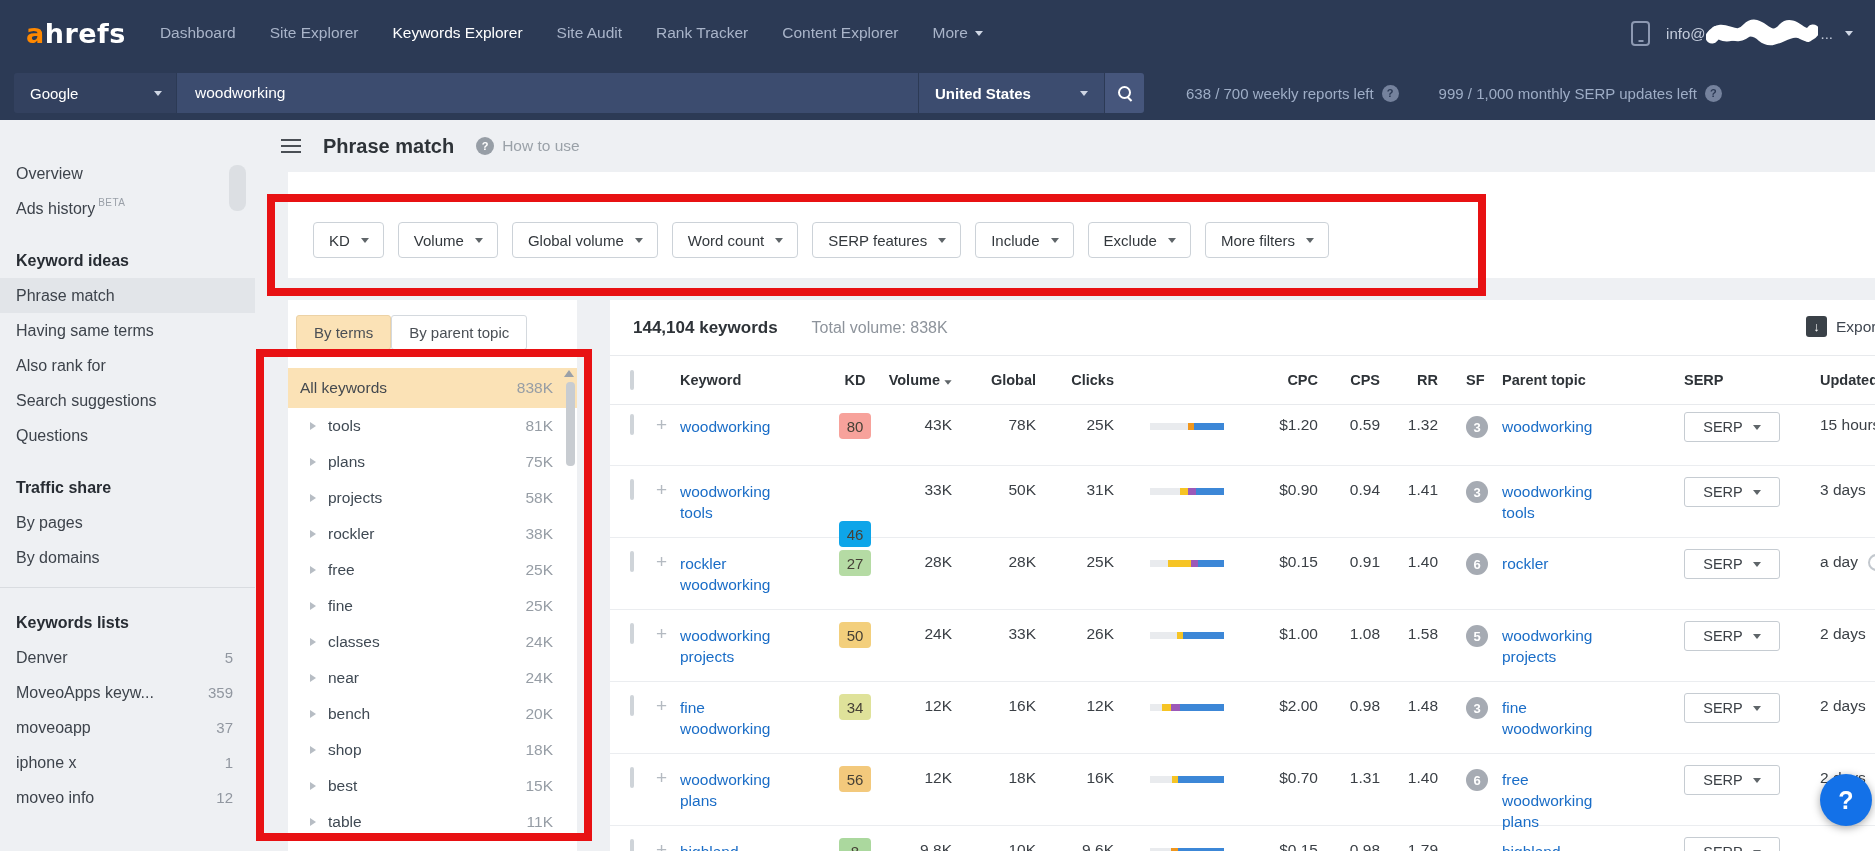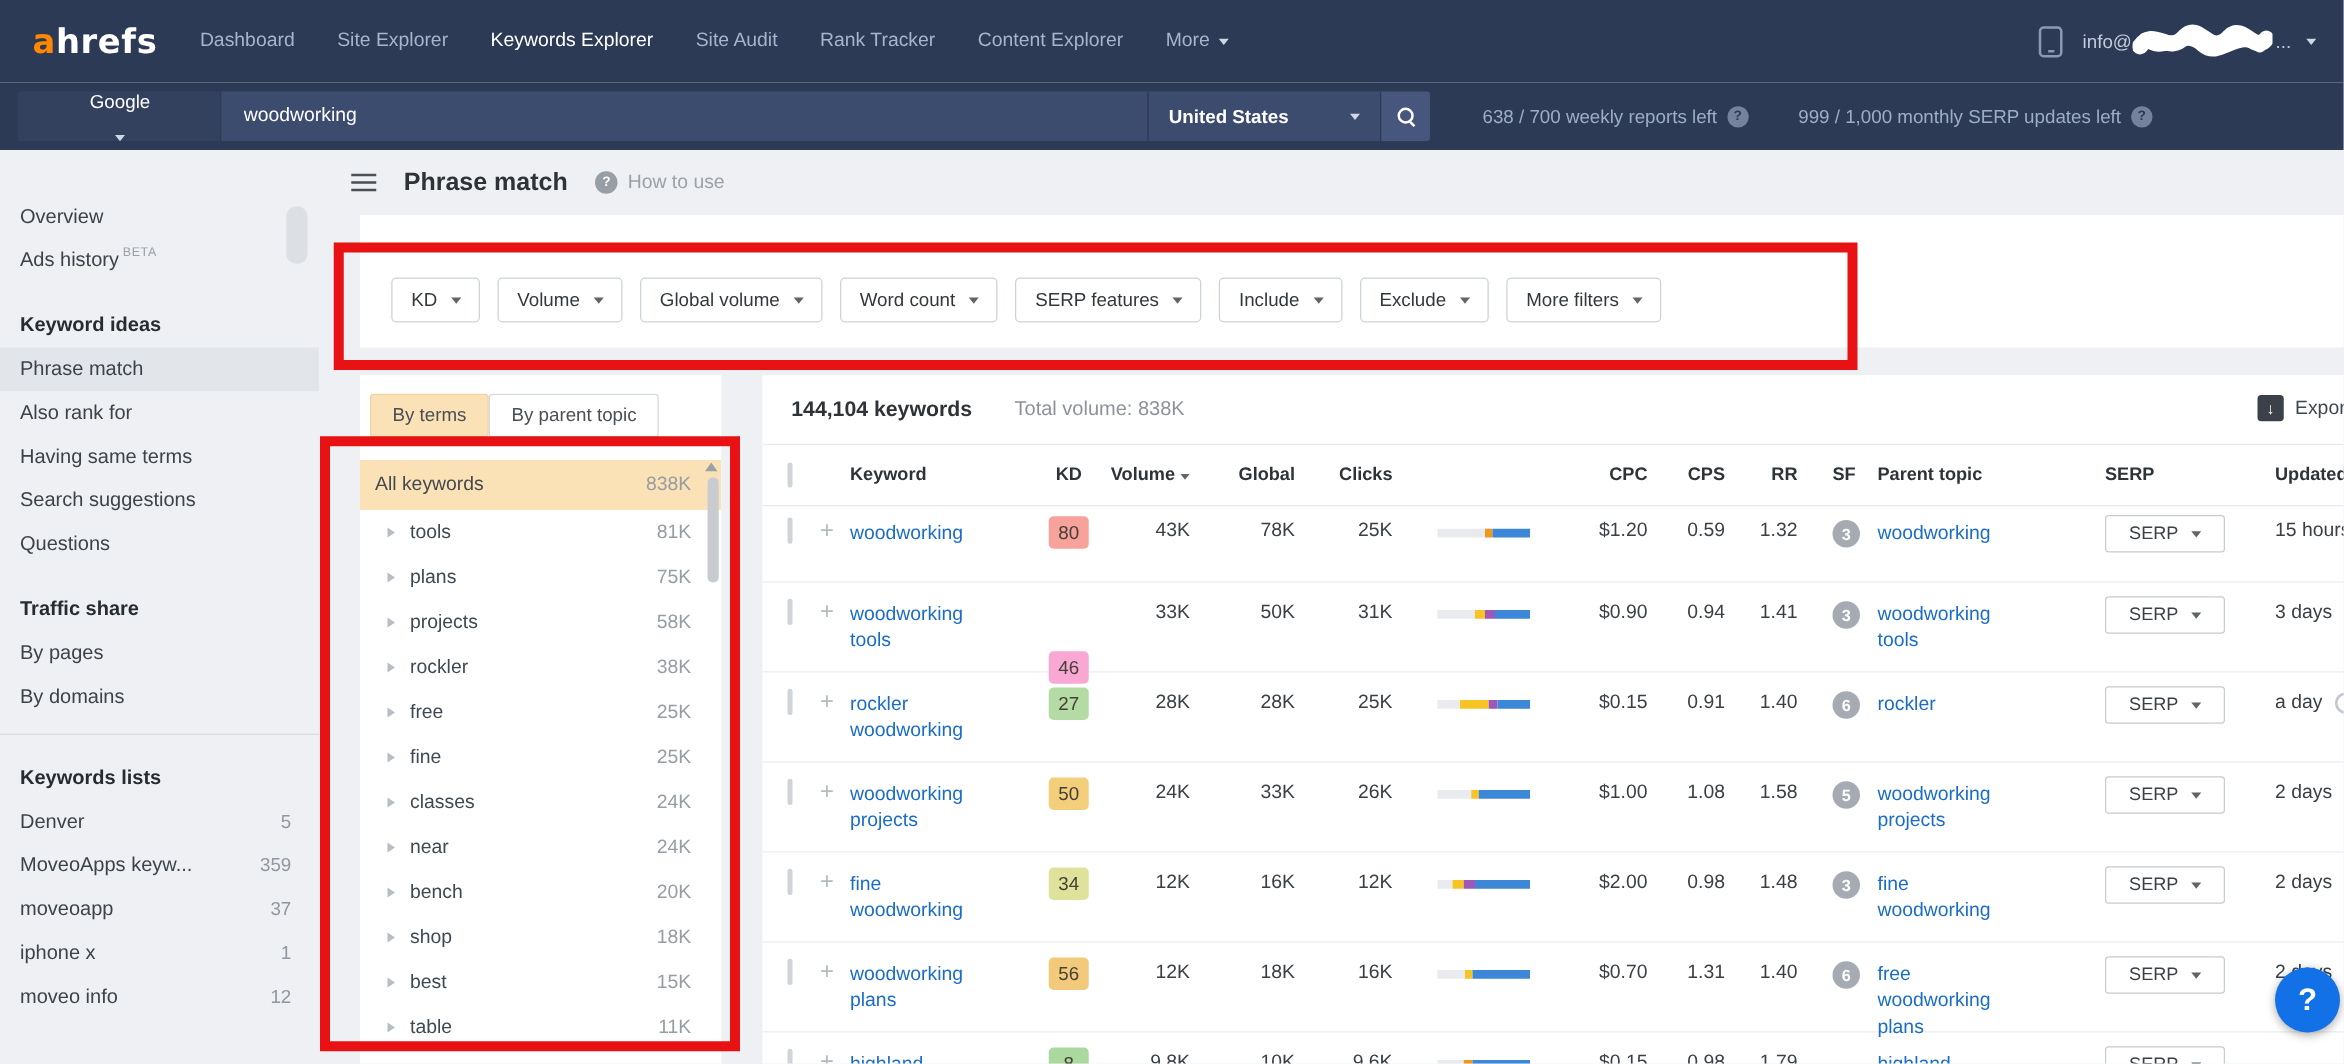--- a/index.html
+++ b/index.html
@@ -18,21 +18,21 @@
   .device-icon:after { content:""; position:absolute; left:50%; bottom:2px; width:5px; height:2px; background:#8d99b2; transform:translateX(-50%); }
   .account { display:flex; align-items:center; color:#c3cbdb; font-size:15px; cursor:pointer; }
   .scribble { margin:0 2px 0 1px; }
   .caret { display:inline-block; width:0; height:0; border-left:4px solid transparent; border-right:4px solid transparent; border-top:5px solid #5f6569; }
   .caret.light { border-top-color:#cfd6e4; }
   .caret.sm { transform:scale(.9); }
 
   
   .searchrow { position:absolute; left:0; top:66px; width:1875px; height:54px; background:#2c3a55; display:flex; align-items:center; }
   .search-group { display:flex; align-items:stretch; height:40px; margin-left:14px; border-radius:3px; overflow:hidden; }
-  .engine-select { width:162px; background:#33415f; color:#fff; display:flex; align-items:center; justify-content:space-between; padding:0 14px 0 16px; cursor:pointer;flex-direction:column; }
+  .engine-select { width:162px; background:#33415f; color:#fff; display:flex; align-items:center; justify-content:space-between; padding:0 14px 0 16px; cursor:pointer; }
   .query-box { width:742px; background:#3c4c6f; color:#fff; display:flex; align-items:center; border-left:1px solid #2c3a55; }
   .query-box input { background:transparent; border:none; outline:none; color:#fff; font-size:15.5px; font-family:inherit; padding:0 18px; width:100%; }
   .country-select { width:186px; background:#3c4c6f; border-left:1px solid #2c3a55; color:#fff; font-weight:bold; display:flex; align-items:center; justify-content:space-between; padding:0 16px; cursor:pointer; }
   .search-btn { width:40px; background:#46567c; border-left:1px solid #2c3a55; display:flex; align-items:center; justify-content:center; cursor:pointer; }
   .mag { position:relative; width:14px; height:14px; }
   .mag:before { content:""; position:absolute; left:0; top:0; width:9px; height:9px; border:2px solid #fff; border-radius:50%; }
   .mag:after { content:""; position:absolute; left:10px; top:10px; width:6px; height:2px; background:#fff; transform:rotate(45deg); transform-origin:0 0; }
   .counters { display:flex; align-items:center; gap:40px; margin-left:42px; color:#9eadc6; font-size:15px; }
   .counter { display:flex; align-items:center; gap:8px; }
   .qmark { display:inline-flex; align-items:center; justify-content:center; width:17px; height:17px; border-radius:50%; background:#75829d; color:#2c3a55; font-size:11px; font-weight:bold; }
@@ -195,24 +195,24 @@
       </div>
       <div class="side-item">
         <span class="label">Ads history</span>
         <sup class="side-badge">BETA</sup>
       </div>
       <div class="side-header">Keyword ideas</div>
       <div class="side-item selected">
         <span class="label">Phrase match</span>
       </div>
       <div class="side-item">
+        <span class="label">Having same terms</span>
+      </div>
+      <div class="side-item">
         <span class="label">Also rank for</span>
-      </div>
-      <div class="side-item">
-        <span class="label">Having same terms</span>
       </div>
       <div class="side-item">
         <span class="label">Search suggestions</span>
       </div>
       <div class="side-item">
         <span class="label">Questions</span>
       </div>
       <div class="side-header">Traffic share</div>
       <div class="side-item">
         <span class="label">By pages</span>
@@ -434,21 +434,21 @@
             </div>
             <div class="updated-cell">
               <span>15 hours</span>
             </div>
           </div>
           <div class="tgrid trow">
             <div><span class="checkbox"></span></div>
             <div><span class="plus-icon">+</span></div>
             <div><a class="kw-link">woodworking tools</a></div>
             <div>
-              <span class="kd-badge" style="background: #f9a8d4; margin-top: 40px;">46</span>
+              <span class="kd-badge" style="background: #0ea5e9; margin-top: 40px;">46</span>
             </div>
             <div class="cell num">33K</div>
             <div class="cell num">50K</div>
             <div class="cell num">31K</div>
             <div>
               <span class="clicks-bar">
                 <span style="width: 40%; background: rgb(233, 235, 238);"></span>
                 <span style="width: 12%; background: rgb(246, 196, 37);"></span>
                 <span style="width: 10%; background: rgb(156, 89, 184);"></span>
                 <span style="width: 38%; background: rgb(60, 135, 215);"></span>

